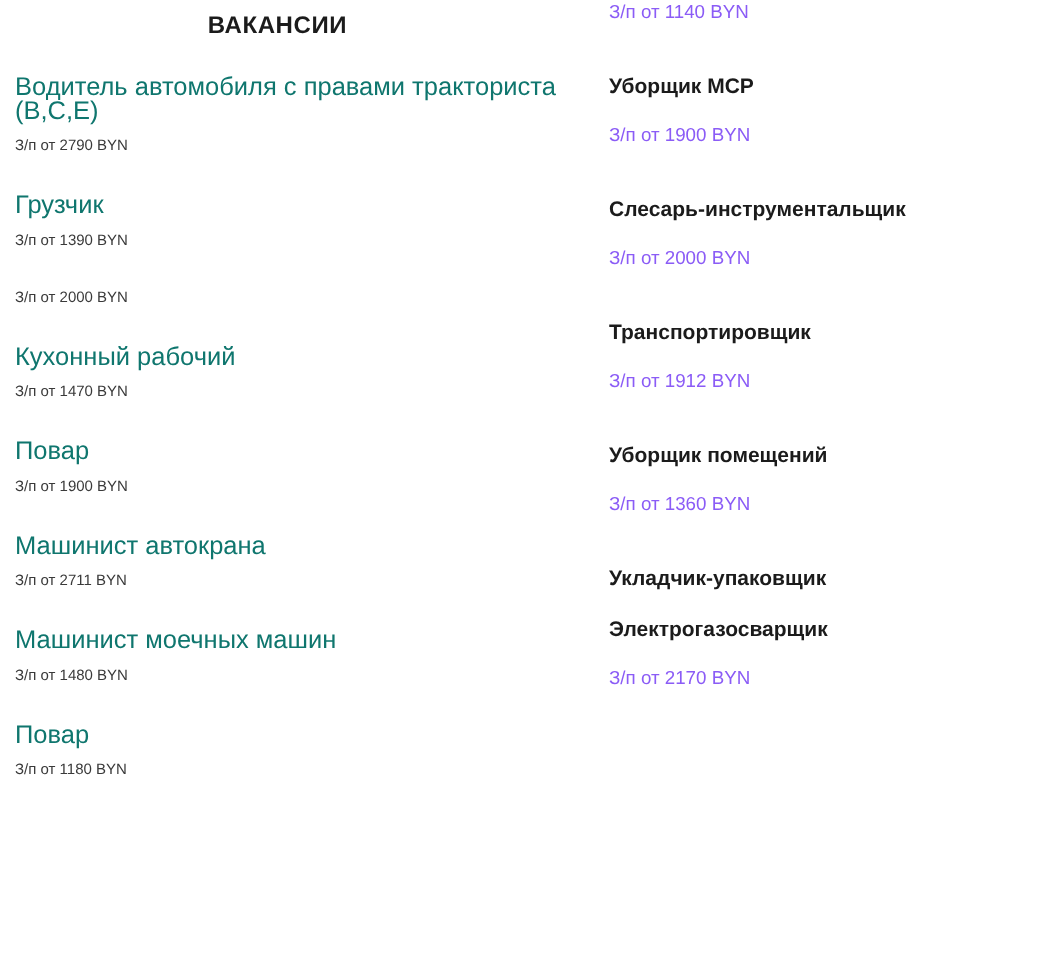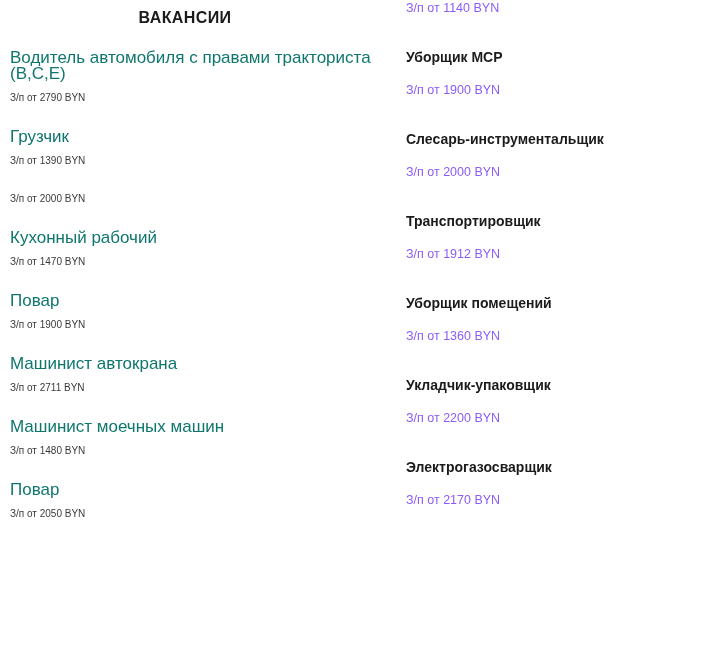--- a/index.html
+++ b/index.html
@@ -126,21 +126,21 @@
         </div>
 
         <div>
           <div class="job-title">Машинист моечных машин</div>
           <div class="job-salary">З/п от 1480 BYN</div>
         </div>
 
 
         <div>
           <div class="job-title">Повар</div>
-          <div class="job-salary">З/п от 2050 BYN</div>
+          <div class="job-salary">З/п от 1180 BYN</div>
         </div>
 
       </div>
     </div>
 
     <div class="col-right">
       <div class="vacancy-right">
 
         <div class="first-block">
           <div class="job-salary">З/п от 1140 BYN</div>
@@ -162,21 +162,20 @@
           <div class="job-salary">З/п от 1912 BYN</div>
         </div>
 
         <div>
           <div class="job-title">Уборщик помещений</div>
           <div class="job-salary">З/п от 1360 BYN</div>
         </div>
 
         <div>
           <div class="job-title">Укладчик-упаковщик</div>
-          <div class="job-salary">З/п от 2200 BYN</div>
         </div>
 
         <div>
           <div class="job-title">Электрогазосварщик</div>
           <div class="job-salary">З/п от 2170 BYN</div>
         </div>
 
       </div>
     </div>
 

